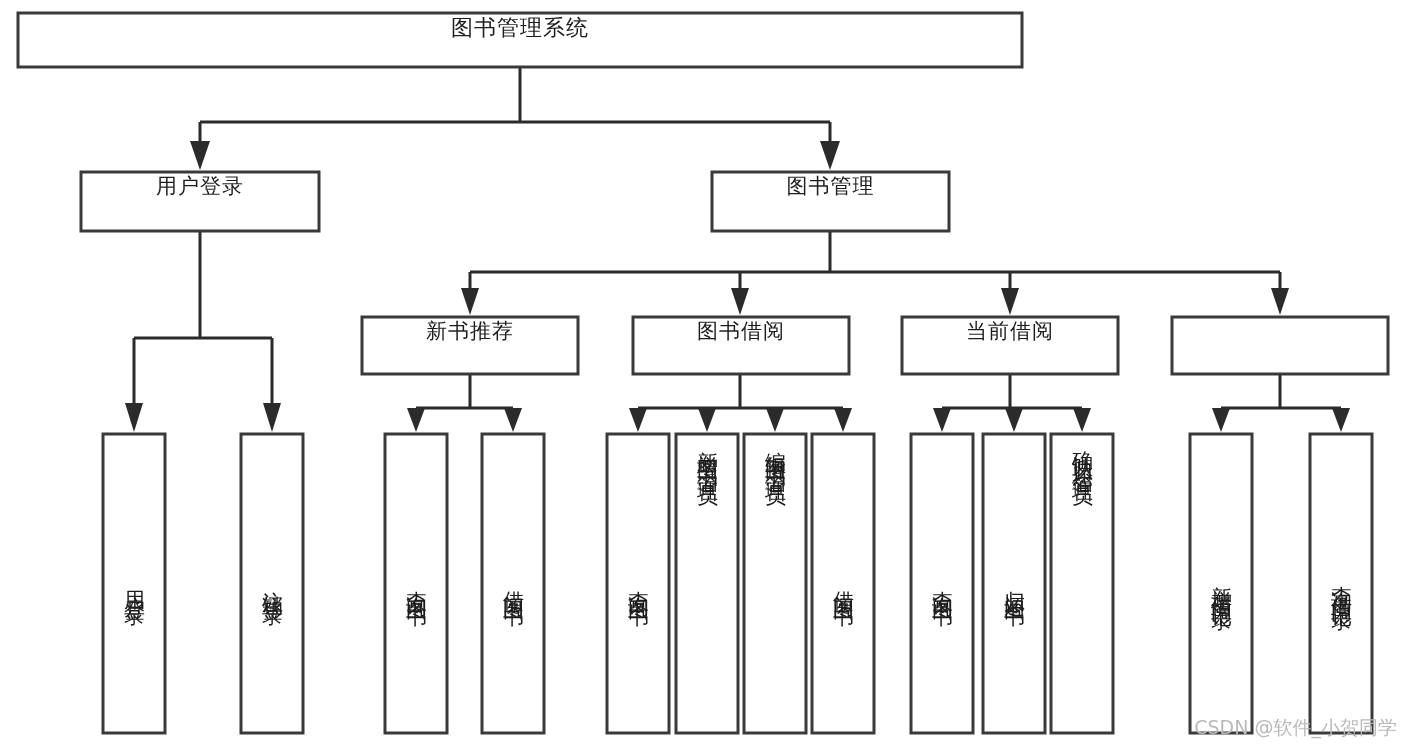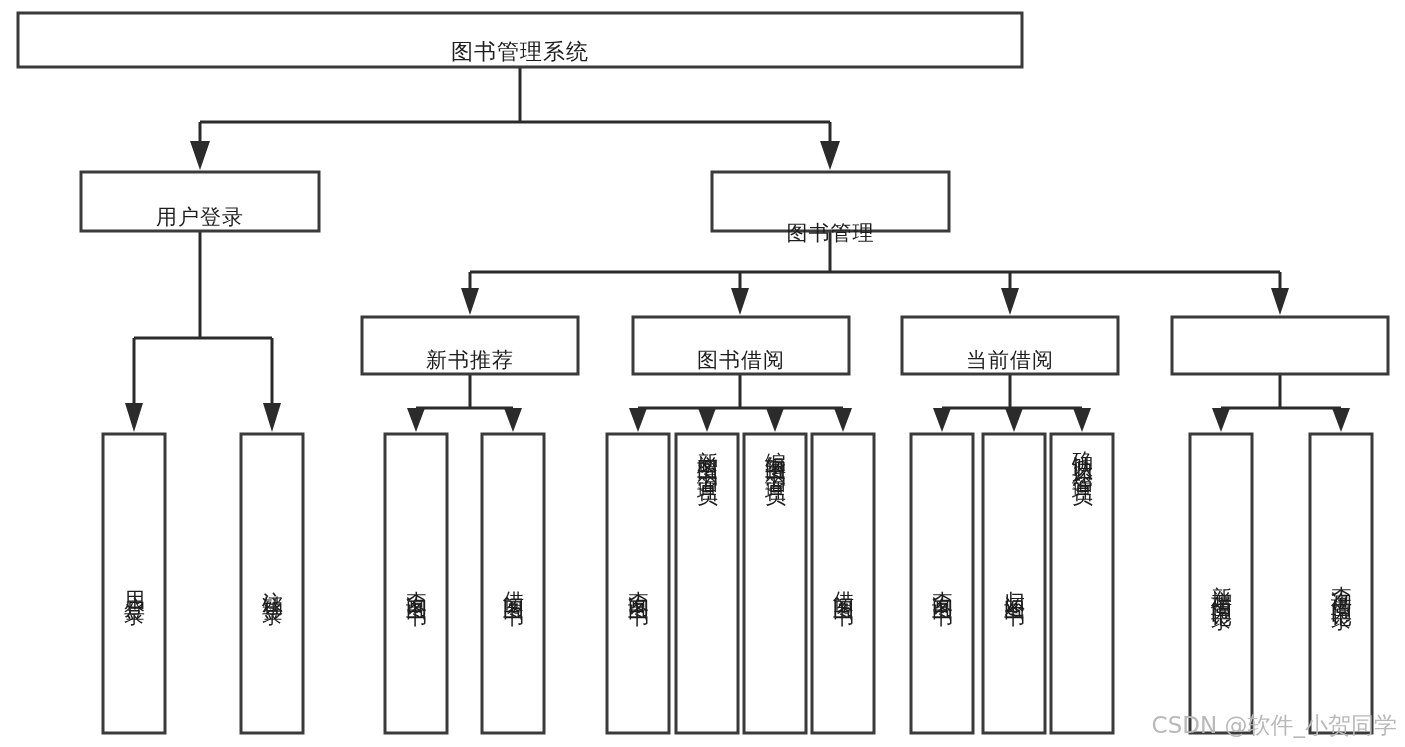--- a/index.html
+++ b/index.html
@@ -55,40 +55,40 @@
     font-family: "DejaVu Sans", "Liberation Sans", sans-serif;
     font-size: 21px;
     line-height: 1;
     letter-spacing: 5px;
     color: #1d1d1d;
     white-space: nowrap;
   }
   .hlabel-wrap {
     position: absolute;
     display: flex;
-    align-items: flex-end;
+    align-items: flex-start;
     justify-content: center;
     pointer-events: none;
   }
   .hlabel-text {
     font-family: "DejaVu Sans", "Liberation Sans", sans-serif;
     font-size: 21px;
     color: #1d1d1d;
     letter-spacing: 1px;
     white-space: nowrap;
   }
   .root-label-text {
     font-size: 22px;
   }
   #watermark {
     position: absolute;
     right: 8px;
     bottom: 6px;
     font-family: "DejaVu Sans", "Liberation Sans", sans-serif;
-    font-size: 23px;
+    font-size: 19px;
     color: #b9b9b9;
     white-space: nowrap;
     pointer-events: none;
   }
 </style>
 </head>
 <body>
 
 <div id="diagram-root">
 
@@ -186,21 +186,21 @@
     <rect class="node-box" x="1310" y="434" width="62" height="299"></rect>
   </svg>
 
   <div class="hlabel-wrap" style="left:18px; top:13px; width:1004px; height:54px;">
     <span class="hlabel-text root-label-text">图书管理系统</span>
   </div>
 
   <div class="hlabel-wrap" style="left:81px; top:172px; width:238px; height:59px;">
     <span class="hlabel-text">用户登录</span>
   </div>
-  <div class="hlabel-wrap" style="left:712px; top:172px; width:237px; height:59px;margin-top:16px;">
+  <div class="hlabel-wrap" style="left:712px; top:172px; width:237px; height:59px;">
     <span class="hlabel-text">图书管理</span>
   </div>
 
   <div class="hlabel-wrap" style="left:633px; top:317px; width:216px; height:57px;">
     <span class="hlabel-text">图书借阅</span>
   </div>
   <div class="hlabel-wrap" style="left:362px; top:317px; width:216px; height:57px;">
     <span class="hlabel-text">新书推荐</span>
   </div>
   <div class="hlabel-wrap" style="left:902px; top:317px; width:216px; height:57px;border-radius:15px;">

